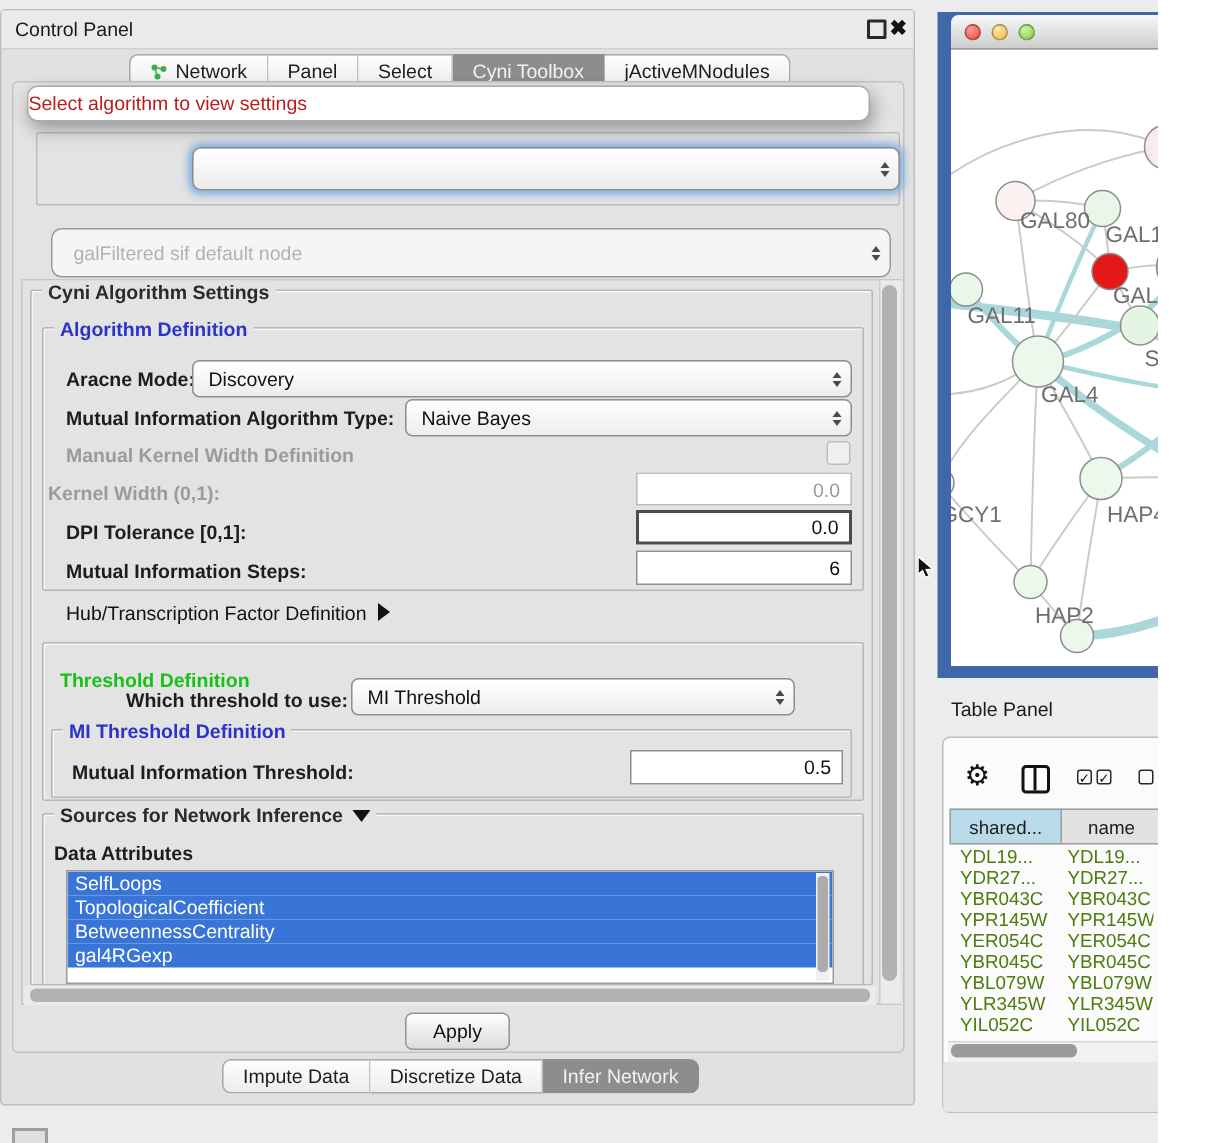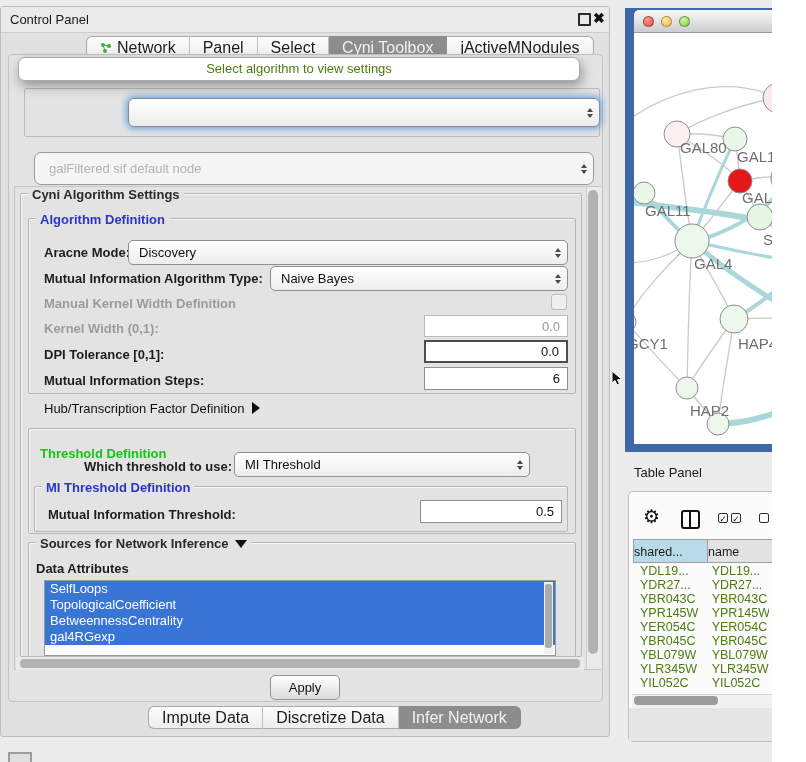--- a/index.html
+++ b/index.html
@@ -9,37 +9,37 @@
   
   #cp{left:0;top:6px;width:610px;height:731px;background:#e1e1e1;border:1px solid #bdbdbd;border-radius:3px;box-sizing:border-box}
   #cp-titlebar{left:1px;top:7px;width:608px;height:25px;background:#eaeaea;border-bottom:1px solid #cfcfcf}
   #cp-title{left:10px;top:12px;font-size:13px;color:#1a1a1a}
   #float-ic{right:212px;top:13px;width:10px;height:10px;border:2px solid #2a2a2a;border-radius:1px}
   #close-ic{left:593px;top:10px;font-size:14px;font-weight:bold;color:#111}
   
   .tabbar{display:flex;height:23px}
   #toptabs{left:86px;top:36px}
   #bottabs{left:148px;top:706px}
-  .tab{display:flex;align-items:center;gap:5px;padding:0 13px;font-size:16px;color:#1c1c1c;
+  .tab{display:flex;align-items:center;gap:5px;padding:0 13px;font-size:13px;color:#1c1c1c;
        background:linear-gradient(#fdfdfd,#ededed);border-top:1px solid #a9a9a9;border-bottom:1px solid #a9a9a9;border-right:1px solid #c2c2c2;line-height:22px;white-space:nowrap}
   .tab:first-child{border-left:1px solid #a9a9a9;border-radius:6px 0 0 6px}
   .tab:last-child{border-right:1px solid #a9a9a9;border-radius:0 6px 6px 0}
   .tab.sel{background:#8d8d8d;color:#f2f2f2;border-color:#8d8d8d}
   
   #mainpanel{left:8px;top:54px;width:595px;height:648px;background:#e3e3e3;border:1px solid #c3c3c3;border-radius:4px;box-sizing:border-box}
   
   #frag-grp{left:24px;top:88px;width:574px;height:47px;border:1px solid #bcbcbc;border-radius:2px}
   #frag-combo{left:128px;top:98px;width:470px;height:27px;border:1px solid #8a8a8a;border-radius:6px;
               background:linear-gradient(#fff,#ececec);box-shadow:0 0 6px 2px rgba(96,156,224,.85)}
   #bg-combo{left:34px;top:152px;width:560px;height:33px;border:1px solid #9a9a9a;border-radius:7px;background:#f5f5f5;
             display:flex;align-items:center;padding-left:14px;font-size:13px;color:#b2b2b2;box-sizing:border-box}
   
   #popup{left:18px;top:57px;width:560px;background:#fff;border:1px solid #ababab;border-radius:7px;
          box-shadow:2px 5px 12px rgba(0,0,0,.35);z-index:40;padding-bottom:3px}
-  .pop-title{font-size:13px;color:#4d7c0f;text-align:center;padding:3px 0 1px}
+  .pop-title{font-size:13px;color:#b91c1c;padding:3px 0 1px}
   .pop-item{font-size:13px;color:#0c0c0c;padding:0 8px;height:16px;line-height:16px;white-space:nowrap}
   .pop-item.sel{font-weight:bold}
   
   #scrollpane{left:14px;top:186px;width:587px;height:484px;background:#e3e3e3;border:1px solid #c6c6c6;box-sizing:border-box}
   #vscroll{left:586px;top:187px;width:14px;height:482px;background:#ebebeb;border-left:1px solid #cdcdcd}
   #vthumb{left:588px;top:190px;width:10px;height:464px;background:#b2b2b2;border-radius:5px}
   #hscroll{left:16px;top:657px;width:568px;height:13px;background:#ebebeb}
   #hthumb{left:20px;top:659px;width:560px;height:9px;background:#b2b2b2;border-radius:4px}
   .grp{border:1px solid #b7b7b7;border-radius:2px;box-shadow:inset 1px 1px 0 rgba(255,255,255,.7)}
   .grp-label{font-size:13px;font-weight:bold;background:#e3e3e3;padding:0 4px;white-space:nowrap;z-index:5}
@@ -82,21 +82,21 @@
   .tp-ic{position:absolute;color:#111}
   #ic-gear{left:14px;top:13px;font-size:19px}
   #ic-cols{left:52px;top:18px;width:15px;height:15px;border:2px solid #111;border-radius:3px}
   #ic-cols div{position:absolute;left:6px;top:0;width:2px;height:15px;background:#111}
   .ckpair{display:flex;gap:3px}
   #ic-checks{left:89px;top:21px}
   #ic-unchecks{left:130px;top:21px}
   .ck{width:10px;height:10px;border:1.5px solid #2a2a2a;border-radius:2px;font-size:9px;line-height:10px;text-align:center;color:#111;box-sizing:border-box}
   #ic-doc{left:167px;top:12px;width:16px;height:20px;border:2px solid #111;border-radius:3px}
   .thead{position:absolute;display:flex;left:4px;top:47px}
-  .th{height:24px;line-height:24px;font-size:12.5px;color:#1c1c1c;border:1px solid #9e9e9e;border-left:none;box-sizing:border-box}
+  .th{height:24px;line-height:24px;font-size:12.5px;color:#1c1c1c;text-align:center;border:1px solid #9e9e9e;border-left:none;box-sizing:border-box}
   .th:first-child{border-left:1px solid #9e9e9e}
   .th.bluebg{background:#b9dbe9}
   .th.graybg{background:#e2e2e2}
   #tbody{position:absolute;left:4px;top:72px;width:174px;height:127px;overflow:hidden}
   .trow{display:flex;height:14px}
   .tcell{font-size:12.5px;color:#4d7c0f;line-height:14px;padding-left:7px;white-space:nowrap;overflow:hidden;box-sizing:border-box}
   #tp-hscroll{left:632px;top:694px;width:170px;height:13px;background:#f1f1f1;border-top:1px solid #d5d5d5}
   #tp-hthumb{left:634px;top:696px;width:84px;height:9px;background:#9b9b9b;border-radius:4px}
   #tp-bottom{left:629px;top:708px;width:176px;height:33px;background:#e6e6e6}
   
@@ -185,21 +185,21 @@
     <span>Naive Bayes</span>
     <span class="arrows">
         <span class="tri-up"></span>
         <span class="tri-down"></span>
       </span>
   </div>
 
   <div class="abs lbl gray" style="left:44px;top:296px">Manual Kernel Width Definition</div>
   <div class="abs" id="kcheck"></div>
 
-  <div class="abs lbl gray" style="left:44px;top:321px">Kernel Width (0,1):</div>
+  <div class="abs lbl gray" style="left:32px;top:321px">Kernel Width (0,1):</div>
   <div class="abs field disabled" style="left:424px;top:315px;width:144px;height:22px">0.0</div>
 
   <div class="abs lbl" style="left:44px;top:347px">DPI Tolerance [0,1]:</div>
   <div class="abs field strong" style="left:424px;top:340px;width:144px;height:23px">0.0</div>
 
   <div class="abs lbl" style="left:44px;top:373px">Mutual Information Steps:</div>
   <div class="abs field" style="left:424px;top:367px;width:144px;height:23px">6</div>
 
   <div class="abs" style="left:44px;top:401px;font-size:13px;color:#111">
     <span>Hub/Transcription Factor Definition</span><span class="tri-right"></span>

